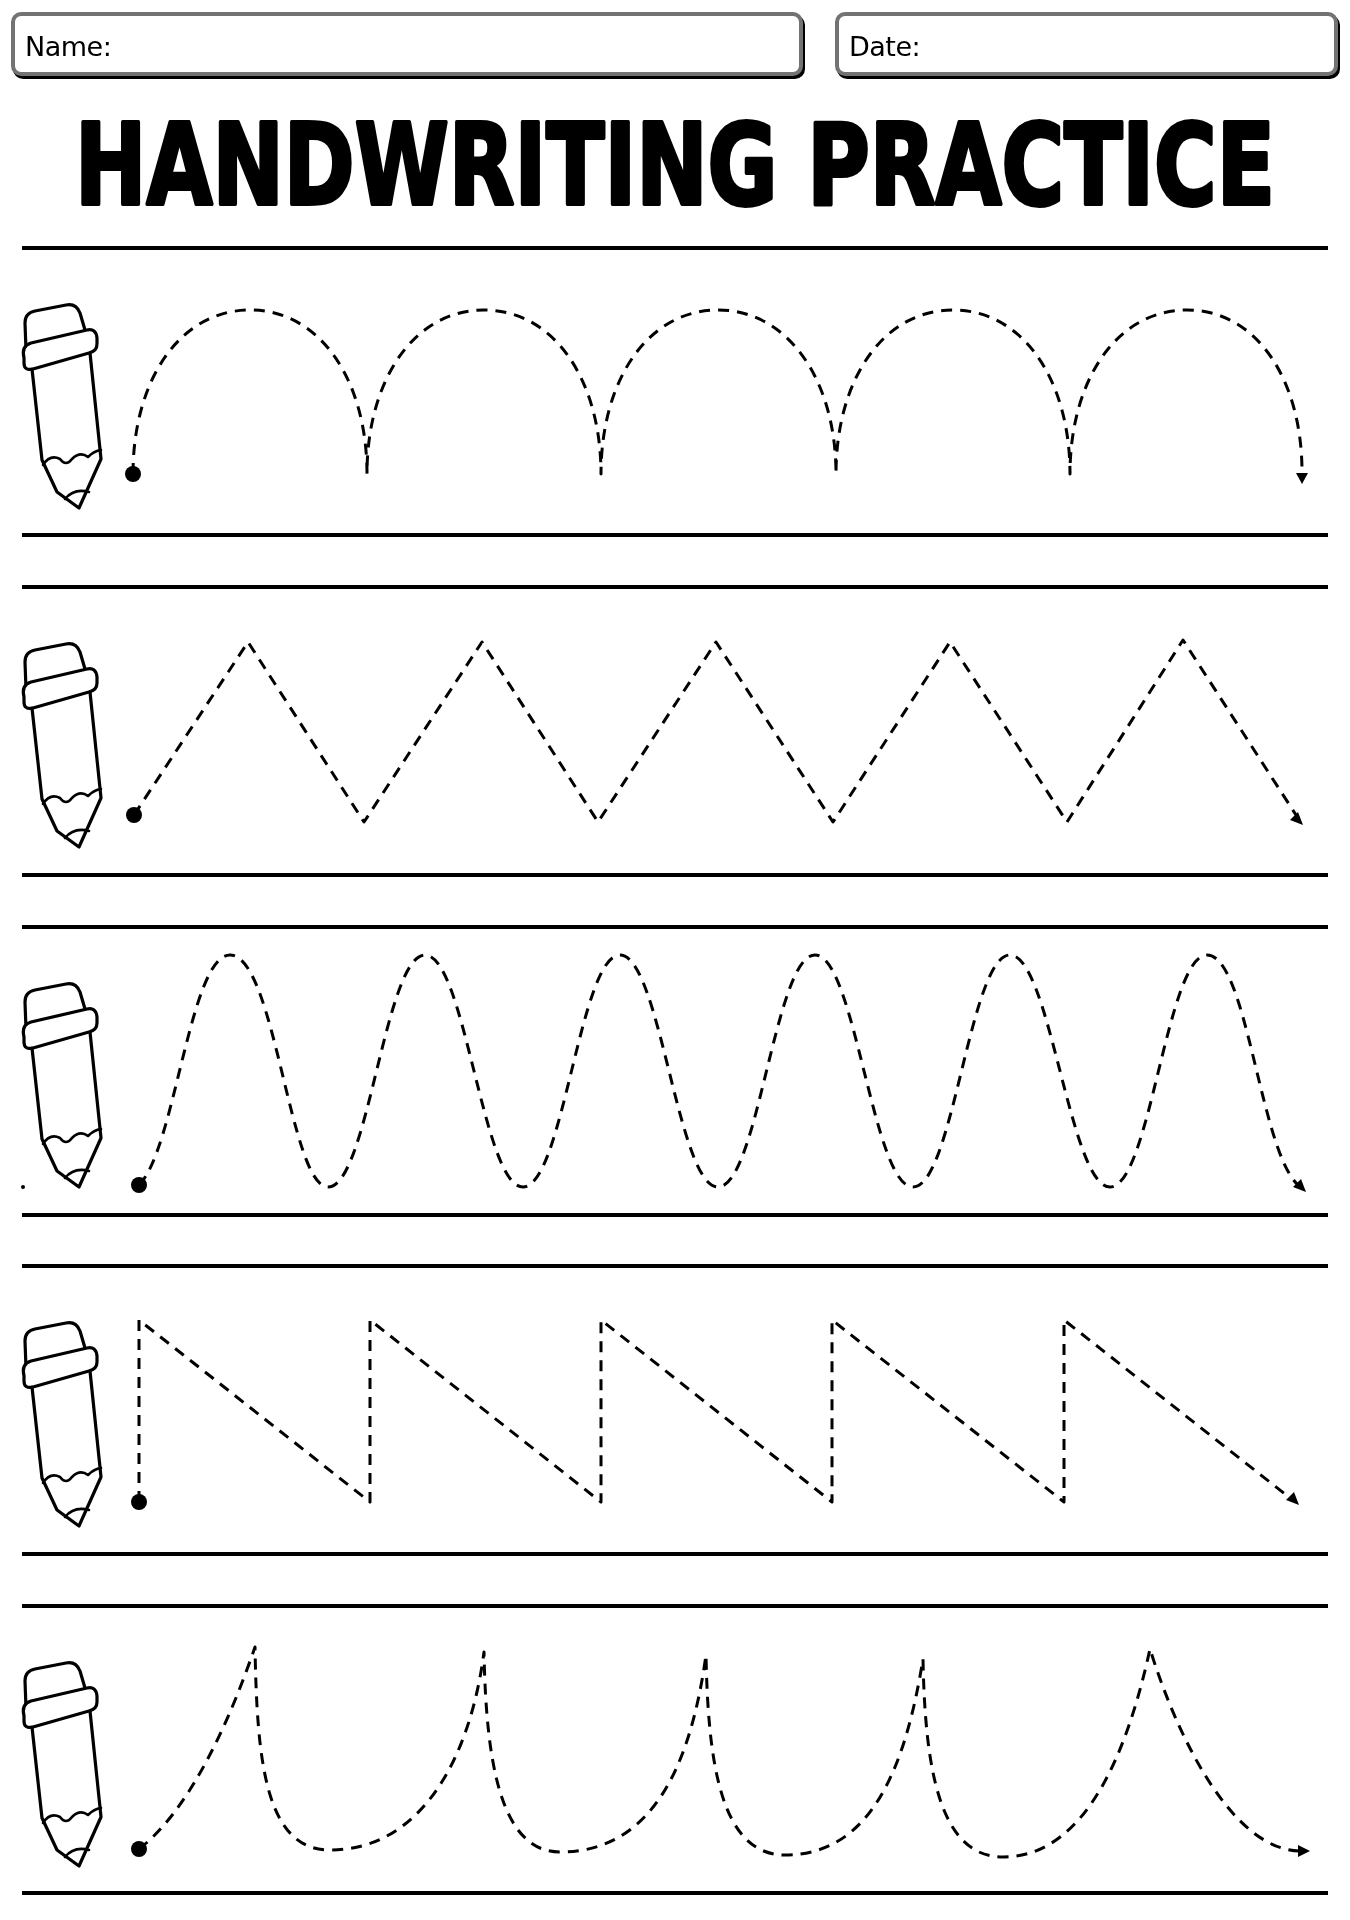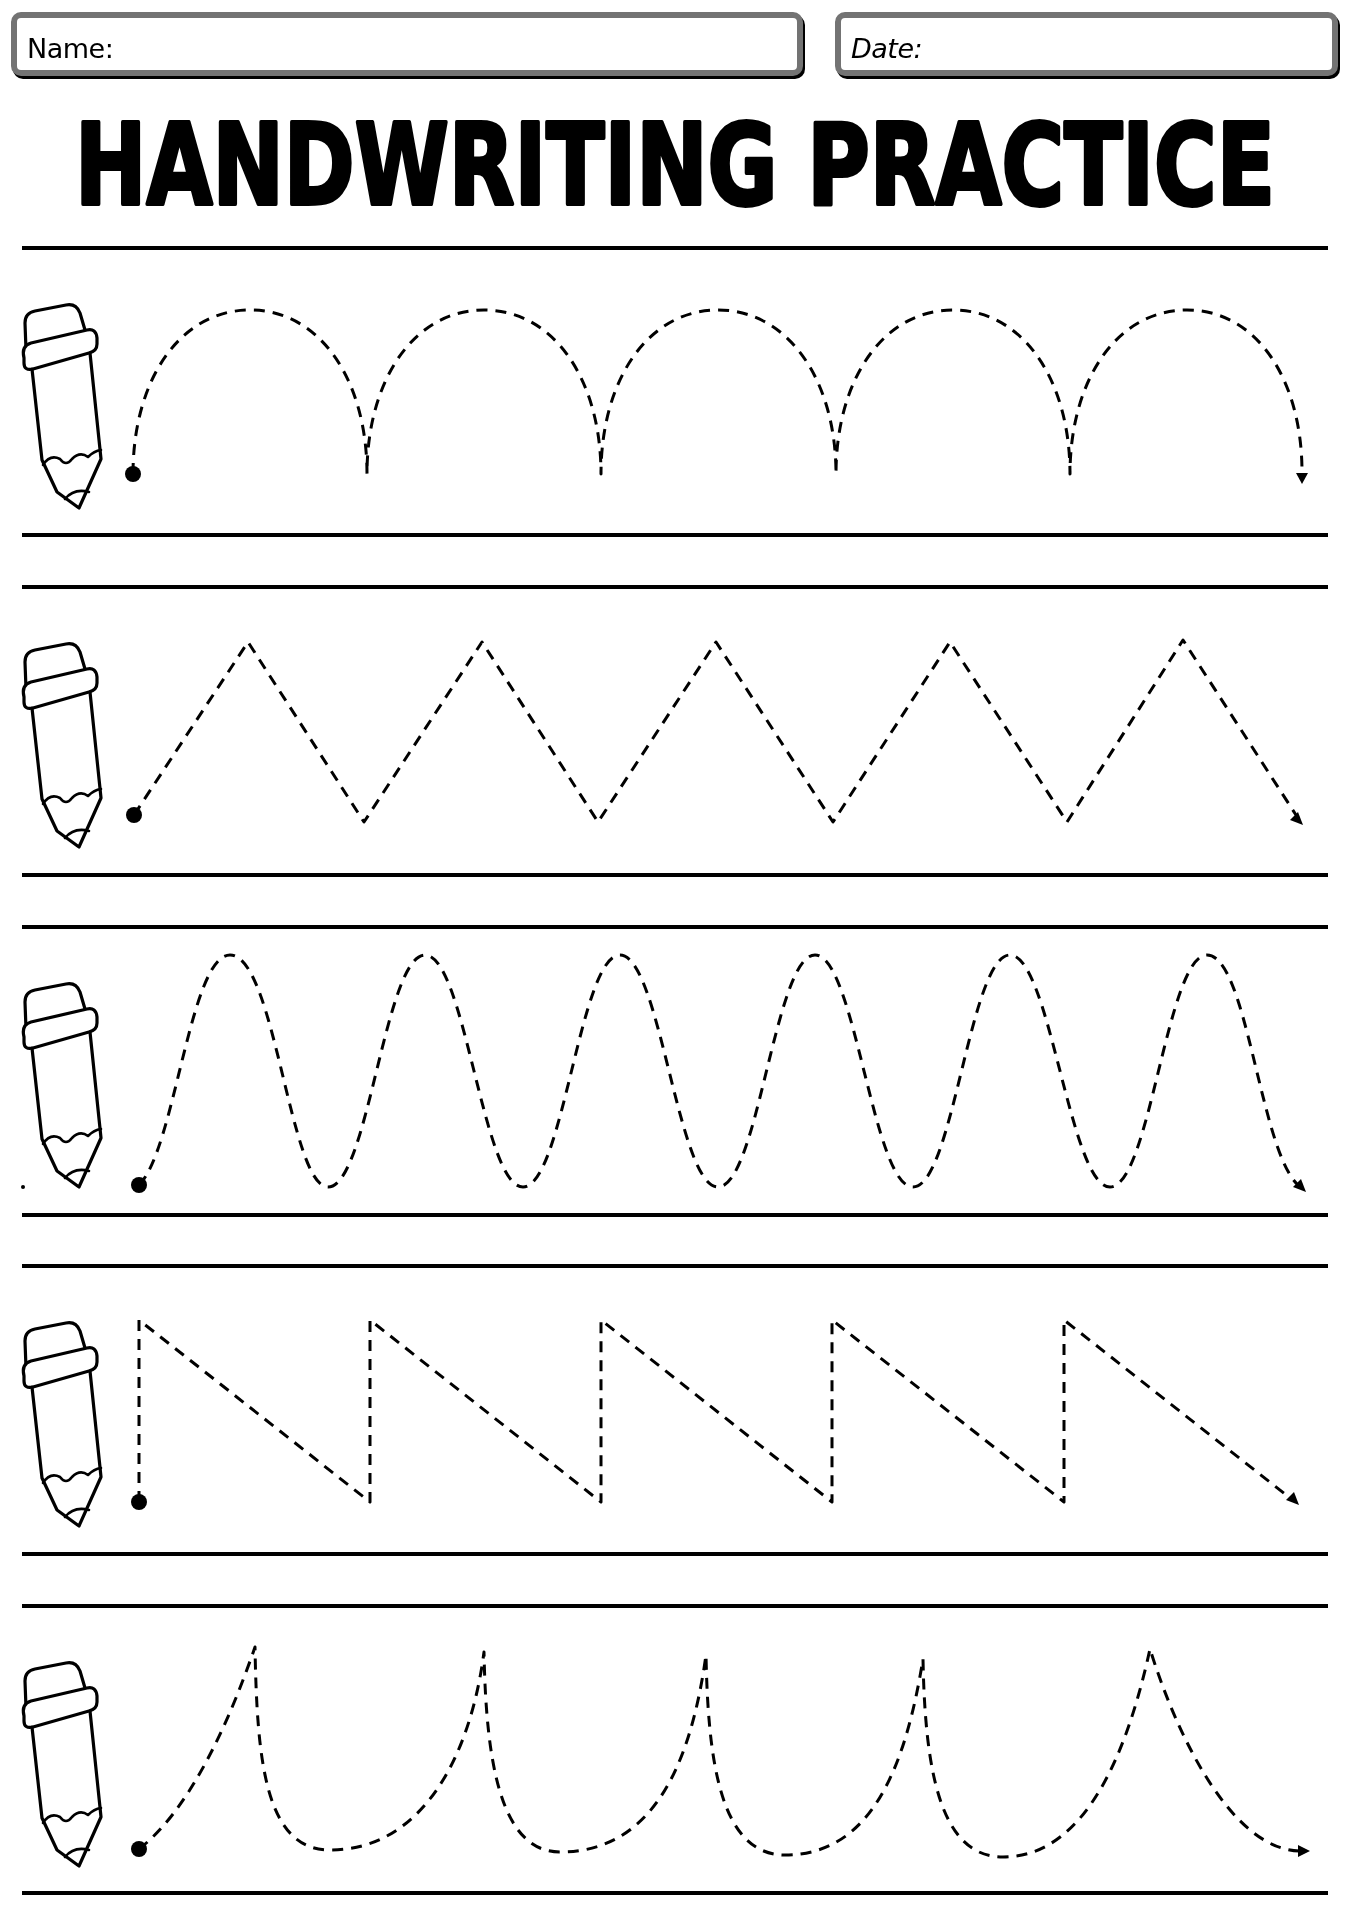--- a/index.html
+++ b/index.html
@@ -1,27 +1,27 @@
 <!DOCTYPE html>
 <html><head>
 <meta charset="utf-8">
 <style>
   html, body { margin: 0; padding: 0; background: #ffffff; }
   body { width: 1350px; height: 1920px; position: relative; overflow: hidden; font-family: "DejaVu Sans", sans-serif; color: #000; }
   .field-box {
     position: absolute; top: 12px; height: 64px; box-sizing: border-box;
-    border: 6px solid #737373; border-radius: 10px; background: #fff;
+    border: 4px solid #737373; border-radius: 10px; background: #fff;
     box-shadow: 2px 3px 0 #000;
   }
   .field-box .label {
     position: absolute; left: 10px; top: 15px; font-size: 27px; line-height: 32px;
     font-family: "DejaVu Sans", sans-serif; letter-spacing: -0.5px;
   }
   #name-box { left: 11px; width: 792px; }
-  #date-box { left: 835px; width: 503px; font-style: italic; }
+  #date-box { left: 835px; width: 503px; }
   #title-svg { position: absolute; left: 0; top: 100px; width: 1350px; height: 120px; }
   #practice-svg { position: absolute; left: 0; top: 0; width: 1350px; height: 1920px; pointer-events: none; }
   .rule { stroke: #000; stroke-width: 4; }
   .trace { fill: none; stroke: #000; stroke-width: 3; stroke-dasharray: 11 8; stroke-linecap: butt; stroke-linejoin: round; }
   .pencil path, .pencil rect { fill: #fff; stroke: #000; stroke-width: 3.2; stroke-linejoin: round; stroke-linecap: round; }
   .pencil .thin { fill: none; stroke-width: 2.6; }
 </style>
 </head>
 <body>
 

